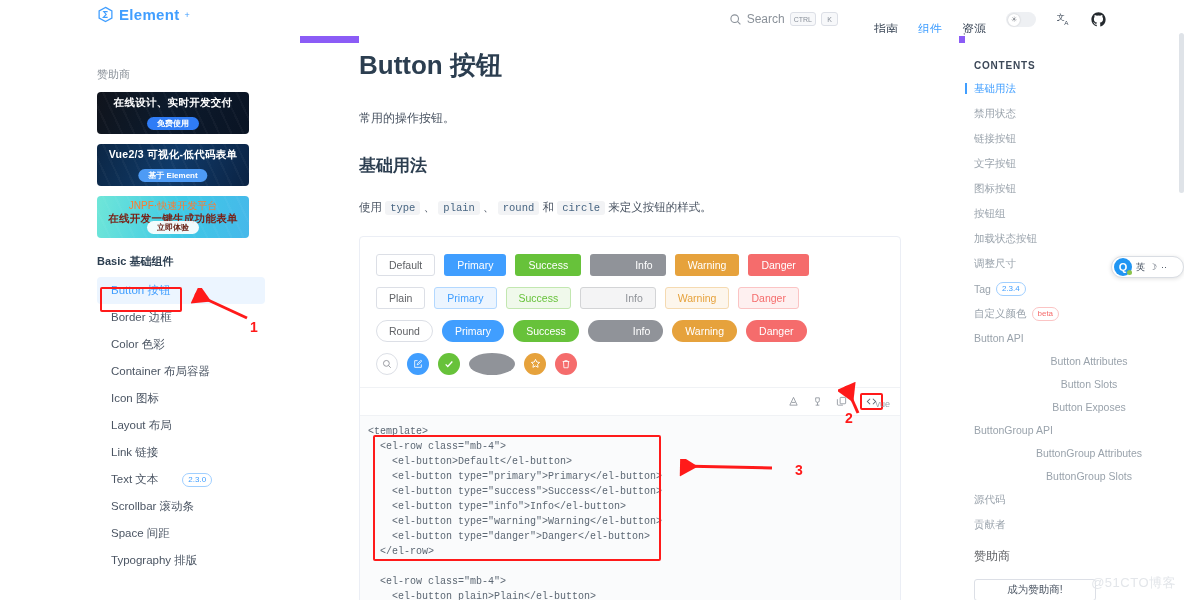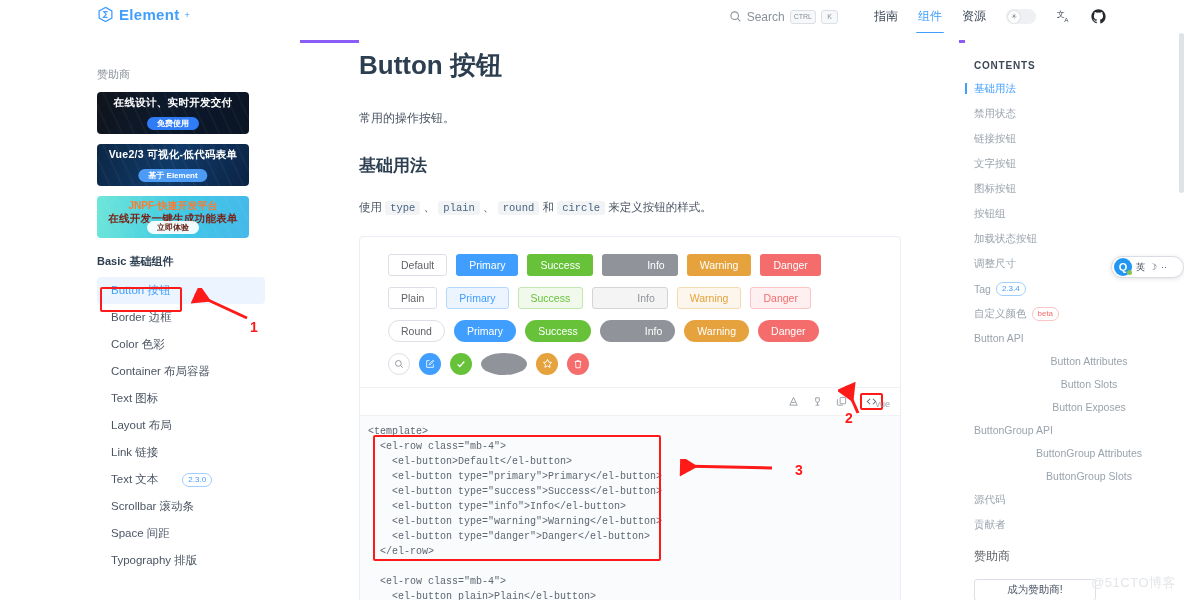--- a/index.html
+++ b/index.html
@@ -8,29 +8,29 @@
     overflow: hidden;
     background: #fff;
     font-family: "Liberation Sans", sans-serif;
     color: #2c3e50;
   }
 
   
   .header {
     position: absolute; top: 0; left: 0; width: 1184px; height: 43px;
     background: #fff;
-    border-bottom: 3px solid #8b5cf6;
+    border-bottom: 7px solid #8b5cf6;
     display: flex; align-items: center;
   }
   .brand { position: absolute; left: 97px; top: 6px; display: flex; align-items: center; gap: 5px; }
   .brand-mark { width: 17px; height: 17px; }
   .brand-text { font-size: 15px; font-weight: 600; color: #409eff; letter-spacing: .3px; }
   .brand-sup { font-size: 9px; color: #409eff; vertical-align: super; }
 
-  .hdr-right { position: absolute; right: 78px; top: 0; height: 33px; display: flex; align-items: center; gap: 0; }
+  .hdr-right { position: absolute; right: 78px; top: 12px; height: 33px; display: flex; align-items: flex-start; gap: 0; }
   .search-box { display: flex; align-items: center; gap: 5px; cursor: pointer; }
   .search-label { font-size: 12px; color: #8a9199; }
   .kbd { display: inline-flex; align-items: center; justify-content: center;
          min-width: 17px; height: 14px; padding: 0 3px;
          border: 1px solid #dcdfe6; border-radius: 3px;
          background: #f7f8fa; font-size: 7px; color: #888f99;
          font-family: "Liberation Sans", sans-serif; }
   .navlinks { display: flex; align-items: center; gap: 20px; margin-left: 36px; }
   .navlink { font-size: 12px; color: #3c4858; cursor: pointer; position: relative; padding: 9px 0; }
   .navlink.active { color: #409eff; }
@@ -50,21 +50,21 @@
   .banner-2 { background: linear-gradient(110deg,#0c2746 0%,#103a68 50%,#0b2344 100%); }
   .banner-3 { background: linear-gradient(100deg,#6fe6d8 0%,#3fc9e6 55%,#46b8ea 100%); }
   .bn-line1 { position: absolute; left: 0; right: 0; top: 4px; text-align: center; font-size: 10.5px; font-weight: 700; color: #fff; letter-spacing: .3px; }
   .bn-line1.dark { color: #ffffff; }
   .bn-line1.red { color: #7a1f14; }
   .bn-btn { position: absolute; left: 50%; transform: translateX(-50%); bottom: 4px;
             padding: 1px 10px; border-radius: 8px; font-size: 8px; font-weight: 700; color: #fff; background: #2f7cf6; white-space: nowrap; }
   .bn-btn.white { background: rgba(255,255,255,.92); color: #6a2318; }
   .bn-deco { position: absolute; inset: 0; opacity: .35;
              background: repeating-linear-gradient(65deg, rgba(255,255,255,.09) 0 2px, transparent 2px 11px); }
-  .bn-jnpf { position: absolute; left: 0; right: 0; top: 3px; text-align: center; font-size: 10px; font-weight: 700; color: #ff7a2f; }
+  .bn-jnpf { position: absolute; left: 0; right: 0; top: 3px; text-align: center; font-size: 10px; font-weight: 400; color: #ff7a2f; }
 
   .group-title { font-size: 11px; font-weight: 700; color: #2c3e50; margin-top: 16px; }
   .navlist { margin-top: 8px; width: 168px; }
   .navitem { height: 27px; display: flex; align-items: center; padding-left: 14px;
              font-size: 11.5px; color: #4b5563; border-radius: 4px; cursor: pointer; }
   .navitem.active { background: #ecf5ff; color: #409eff; }
   .ver-tag { margin-left: 24px; border: 1px solid #a0cfff; color: #409eff;
              border-radius: 8px; font-size: 8px; padding: 0 5px; line-height: 12px; }
 
   
@@ -76,21 +76,21 @@
   .code-inline { background: #f2f3f5; border-radius: 3px; padding: 1px 5px;
                  font-family: "Liberation Mono", monospace; font-size: 10.5px; color: #476582; }
 
   .demo { margin-top: 19px; width: 542px; border: 1px solid #ebeef5; border-radius: 4px; background: #fff; }
   .demo-body { padding: 17px 16px 12px 16px; }
   .btn-row { display: flex; gap: 9px; margin-bottom: 11px; align-items: center; }
   .btn { height: 22px; padding: 0 12px; border-radius: 3px; font-size: 10.5px;
          display: inline-flex; align-items: center; justify-content: center;
          border: 1px solid transparent; cursor: pointer; white-space: nowrap; }
   .btn.round { border-radius: 12px; }
-  .btn-default { background: #fff; border-color: #dcdfe6; color: #606266; margin-left: 12px; }
+  .btn-default { background: #fff; border-color: #dcdfe6; color: #606266; }
   .btn-primary { background: #409eff; color: #fff; text-align: center; }
   .btn-success { background: #67c23a; color: #fff; }
   .btn-info    { background: #909399; color: #fff; padding-left: 44px; }
   .btn-warning { background: #e6a23c; color: #fff; }
   .btn-danger  { background: #f56c6c; color: #fff; }
   .btn-plain.btn-default { background:#fff; border-color:#dcdfe6; color:#606266; }
   .btn-plain.btn-primary { background: #ecf5ff; border-color: #b3d8ff; color: #409eff; }
   .btn-plain.btn-success { background: #f0f9eb; border-color: #c2e7b0; color: #67c23a; }
   .btn-plain.btn-info    { background: #f4f4f5; border-color: #d3d4d6; color: #909399; }
   .btn-plain.btn-warning { background: #fdf6ec; border-color: #f5dab1; color: #e6a23c; }
@@ -225,21 +225,21 @@
     <div class="navitem">
       <span>Border 边框</span>
     </div>
     <div class="navitem">
       <span>Color 色彩</span>
     </div>
     <div class="navitem">
       <span>Container 布局容器</span>
     </div>
     <div class="navitem">
-      <span>Text 图标</span>
+      <span>Icon 图标</span>
     </div>
     <div class="navitem">
       <span>Layout 布局</span>
     </div>
     <div class="navitem">
       <span>Link 链接</span>
     </div>
     <div class="navitem">
       <span>Text 文本</span>
       <span class="ver-tag">2.3.0</span>

